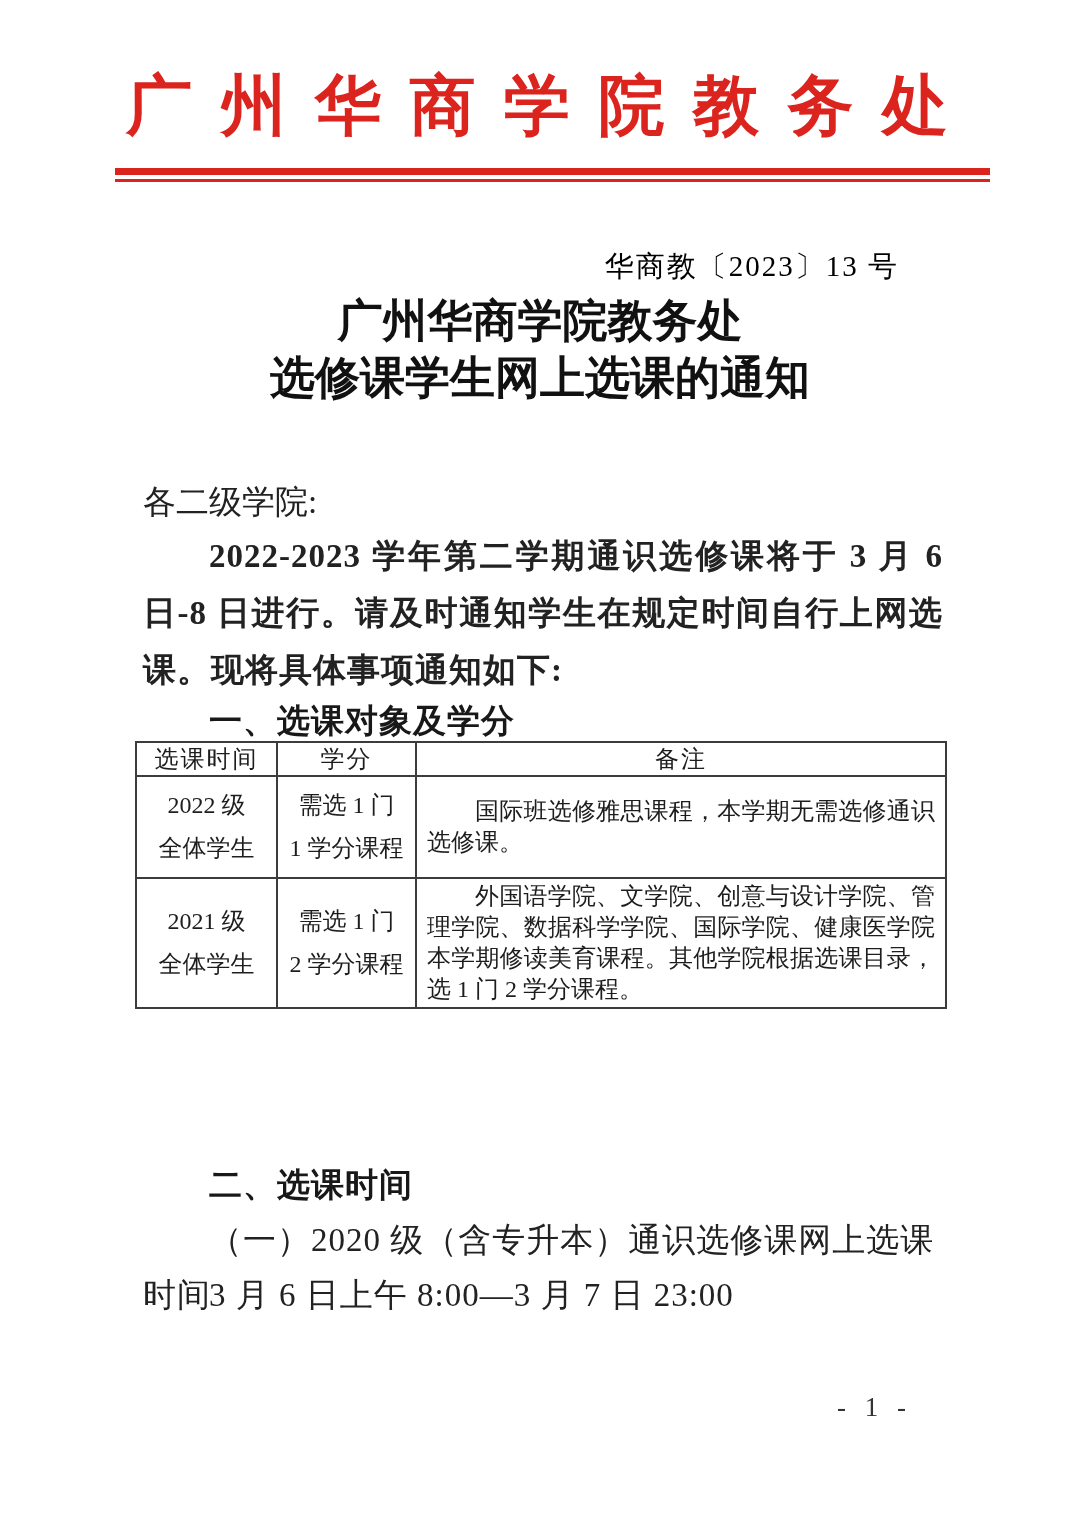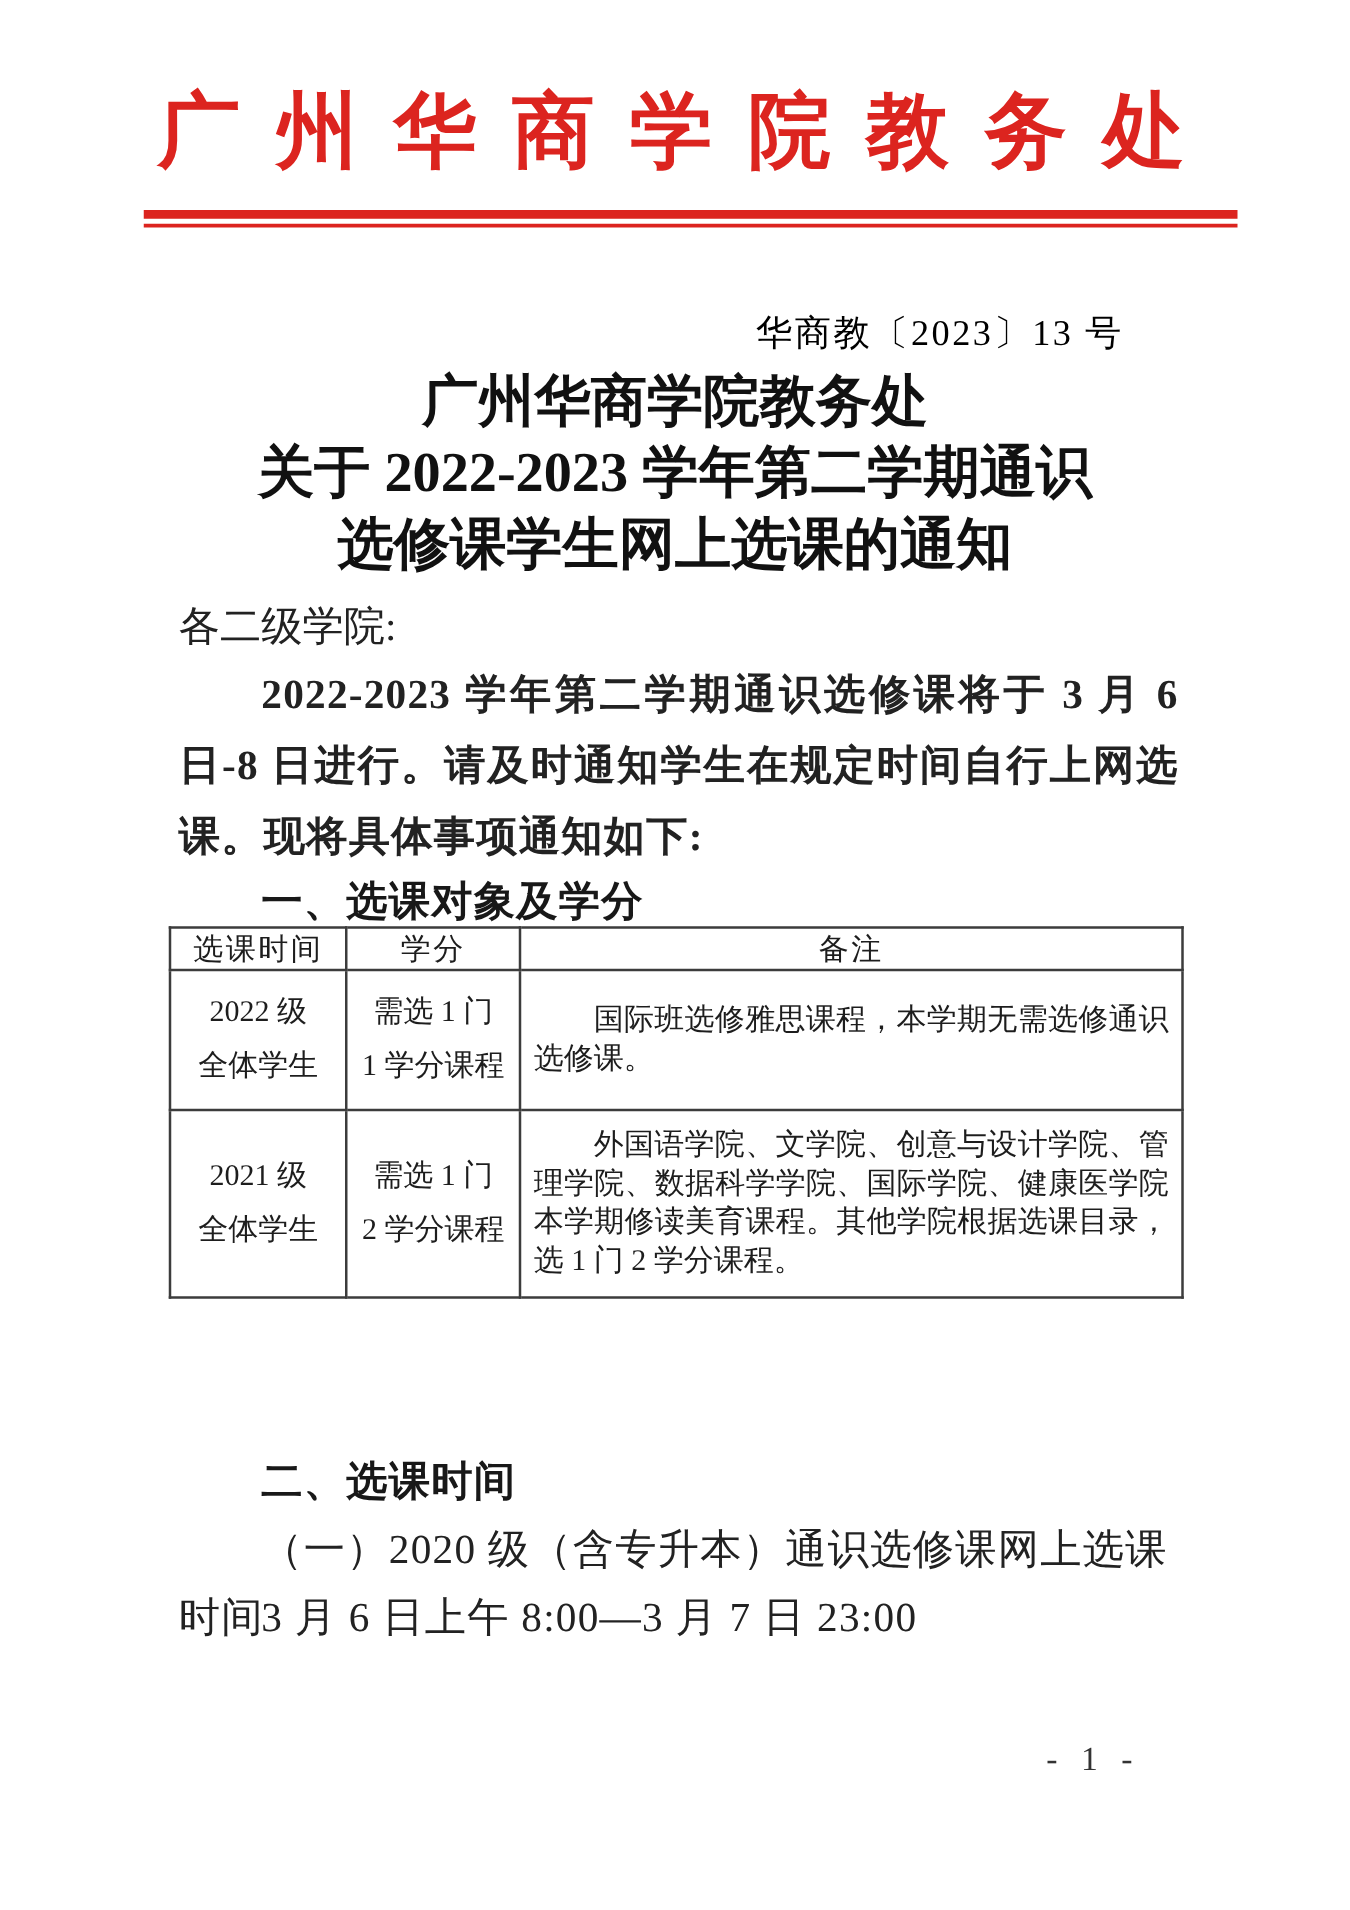--- a/index.html
+++ b/index.html
@@ -49,21 +49,21 @@
 
   table.course{
     position:absolute;top:741px;left:135px;width:810px;
     border-collapse:collapse;table-layout:fixed;
     font-size:24px;color:#1d1d1d;
   }
   table.course col.c1{width:141px;}
   table.course col.c2{width:139px;}
   table.course col.c3{width:530px;}
   table.course th,table.course td{
-    border:2px solid #3c3c3c;padding:12px 10px;font-weight:normal;
+    border:2px solid #3c3c3c;padding:2px 10px;font-weight:normal;
     vertical-align:middle;box-sizing:border-box;
   }
   table.course th{height:30px;text-align:center;letter-spacing:2px;padding:0 4px;}
   td.center{text-align:center;white-space:pre-line;line-height:43px;}
   td.remarks{line-height:31px;}
   td.remarks p{margin:0;text-indent:2em;text-align:justify;}
   tr.r1 td{height:102px;}
   tr.r2 td{height:129px;margin-left:32px;}
   tr.r3 td{height:148px;}
 
@@ -81,21 +81,20 @@
 
 <div class="abs red-rule">
   <div class="thick"></div>
   <div class="thin"></div>
 </div>
 
 <div class="abs doc-number">华商教〔2023〕13 号</div>
 
 <div class="abs doc-title">
   <div>广州华商学院教务处</div>
-  <div>关于 2022-2023 学年第二学期通识</div>
   <div>选修课学生网上选课的通知</div>
 </div>
 
 <div class="abs salutation">各二级学院:</div>
 
 <div class="abs intro">2022-2023 学年第二学期通识选修课将于 3 月 6 日-8 日进行。请及时通知学生在规定时间自行上网选课。现将具体事项通知如下:</div>
 
 <div class="abs sec-heading sec1">一、选课对象及学分</div>
 
 <table class="course">

